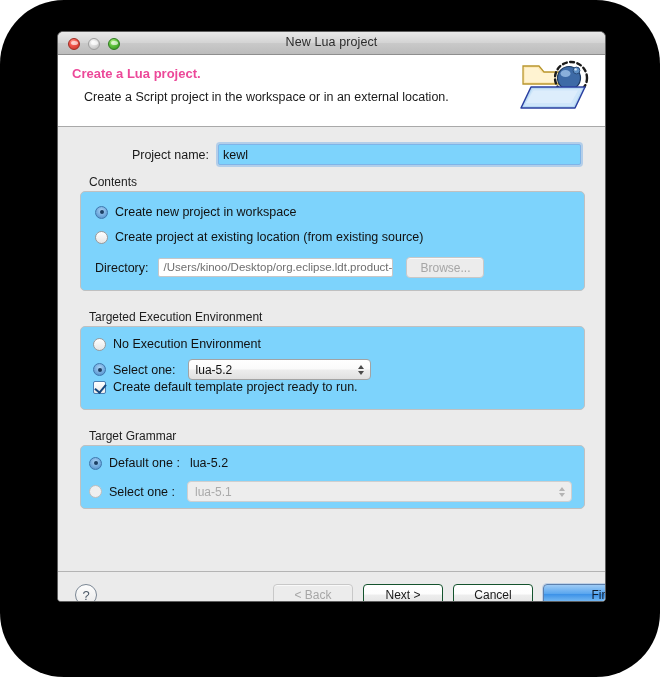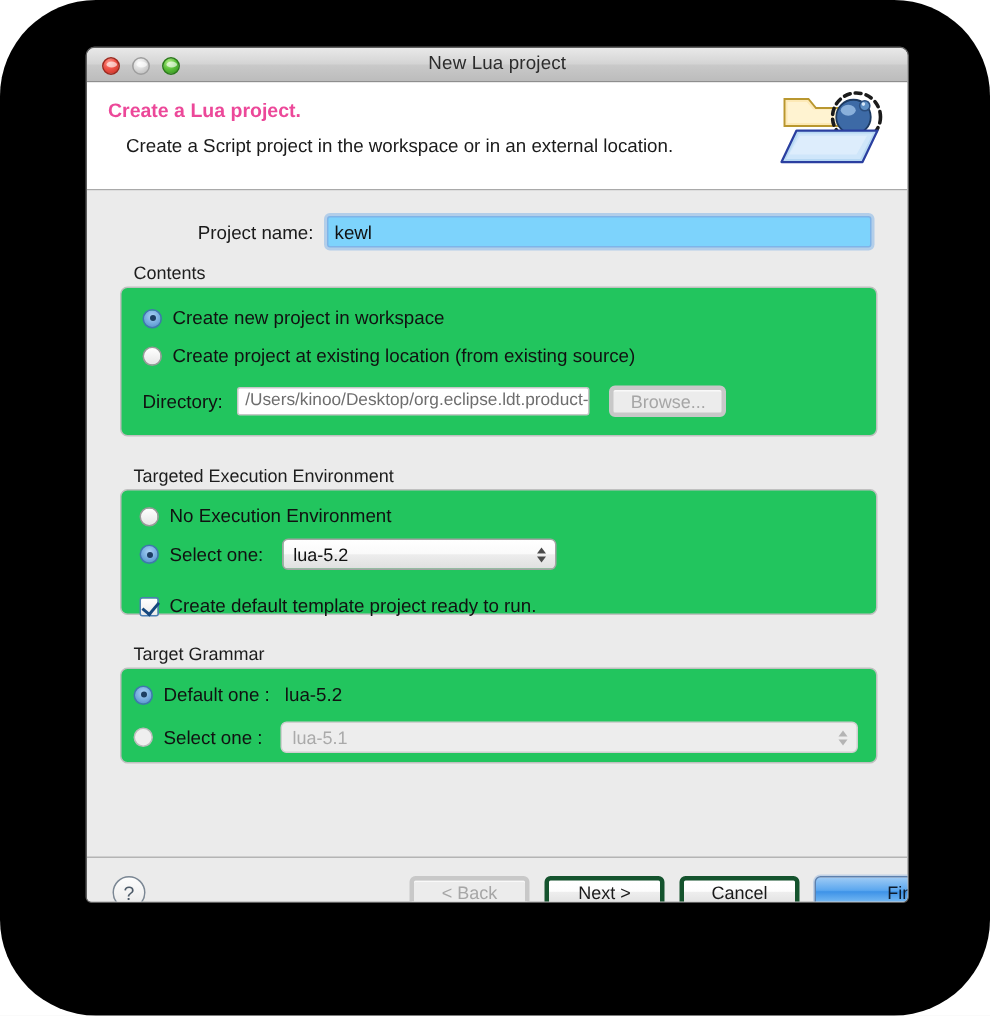--- a/index.html
+++ b/index.html
@@ -117,21 +117,21 @@
     border-radius: 2px;
     outline: none;
     box-shadow: 0 0 0 2px rgba(110,170,230,0.45);
   }
 
   
   .group {
     position: absolute;
     left: 22px;
     width: 505px;
-    background: #22c55e;
+    background: #7dd3fc;
     border: 1px solid #c0c0c0;
     border-radius: 5px;
   }
   .group-title {
     position: absolute;
     top: -17px; left: 8px;
     font-size: 12px;
     color: #1d1d1d;
     background: transparent;
   }
@@ -196,21 +196,21 @@
     font-size:11.5px;
     color:#6e6e6e;
     padding: 2px 3px 0 4px;
     overflow:hidden;
     white-space:nowrap;
   }
 
   
   .btn {
     height: 21px;
-    border: 3px solid #14532d;
+    border: 1px solid #14532d;
     border-radius: 4px;
     background: linear-gradient(to bottom,#ffffff 0%,#fdfdfd 48%,#eeeeee 52%,#e2e2e2 100%);
     font-family: "Liberation Sans", sans-serif;
     font-size: 12px;
     color: #1a1a1a;
     display: flex; align-items: center; justify-content: center;
     box-shadow: 0 1px 0 rgba(255,255,255,0.7) inset;
     cursor: default;
   }
   .btn.dis { color:#a6a6a6; background:#ececec; border-color:#c8c8c8; }
@@ -360,21 +360,21 @@
         <span class="ctl-label">Select one:</span>
         <div class="combo" style="width:183px; margin-left:12px;">
           <span>lua-5.2</span>
           <span class="arrows">
               <i class="up"></i>
               <i class="down"></i>
             </span>
         </div>
       </div>
 
-      <div class="row" style="left:12px; top:70px;">
+      <div class="row" style="left:12px; top:53px;">
         <span class="checkbox on"></span>
         <span class="ctl-label">Create default template project ready to run.</span>
       </div>
     </div>
 
     <div class="group" id="group-grammar">
       <div class="group-title">Target Grammar</div>
 
       <div class="row" style="left:8px; top:10px;">
         <span class="radio on"></span>

